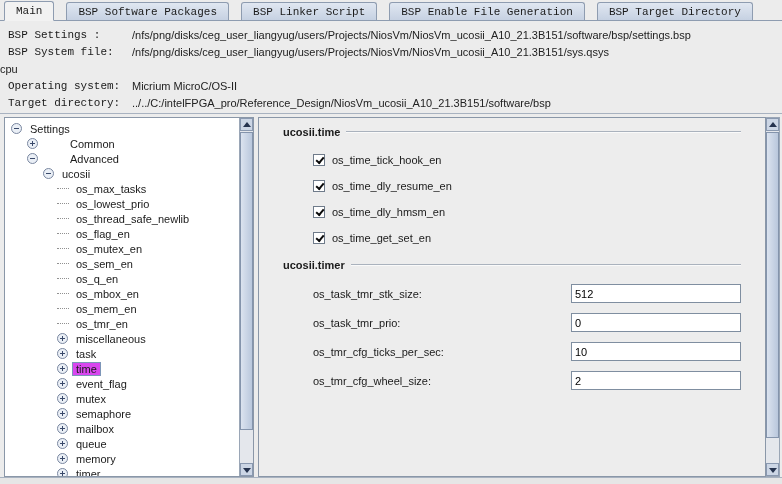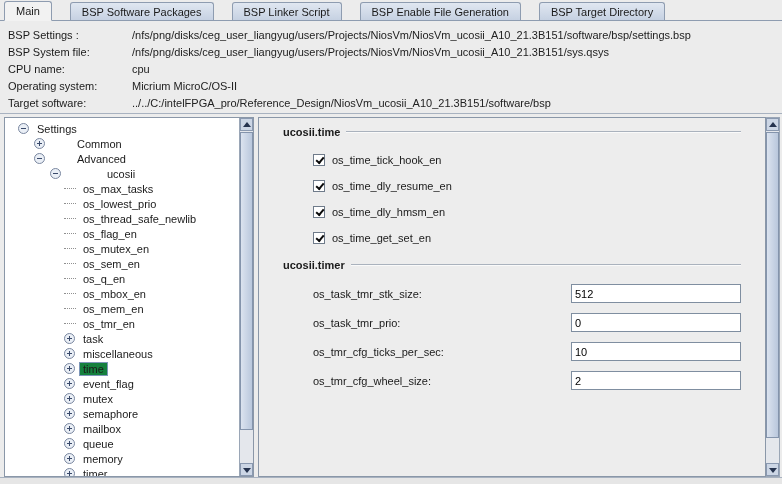--- a/index.html
+++ b/index.html
@@ -19,77 +19,78 @@
     border-bottom: 1px solid #8e9cb0;
     padding-left: 4px;
     display: flex; align-items: flex-end;
   }
   .tab {
     height: 18px; line-height: 14px;
     padding: 2px 11px 2px;
     border: 1px solid #8e9cb0; border-bottom: none;
     border-radius: 3px 3px 0 0;
     background: linear-gradient(#e0e7f1, #c6d1e2);
-    margin-right: 18px;
+    margin-right: 12px;
     white-space: nowrap;
     cursor: default;
     position: relative;
+    font-family: Liberation Mono, monospace;
   }
   .tab.selected {
     background: #f2f2f2;
     height: 20px;
     margin-bottom: -1px;
     border-bottom: 1px solid #f2f2f2;
     z-index: 2;
   }
 
   
   .info {
     position: absolute; left: 0; top: 22px; width: 782px; height: 92px;
     background: #ececec;
     border-bottom: 1px solid #a8b2c0;
     padding-top: 5px;
   }
   .info-row { height: 17px; line-height: 17px; display: flex; white-space: nowrap; }
-  .info-label { width: 132px; padding-left: 8px; flex: none; }
+  .info-label { width: 132px; padding-left: 8px; flex: none; font-family: Liberation Mono, monospace; }
   .info-value { color: #222; }
 
   
   .tree-panel {
     position: absolute; left: 4px; top: 117px; width: 250px; height: 360px;
     border: 1px solid #8a97a8; background: #ffffff;
   }
   .tree-view {
     position: absolute; left: 0; top: 0; right: 14px; bottom: 0;
     overflow: hidden; padding-top: 3px;
   }
-  .trow { height: 15px; display: flex; align-items: center; white-space: nowrap; margin-left: 7px; }
+  .trow { height: 15px; display: flex; align-items: center; white-space: nowrap; }
   .lv0 { padding-left: 6px; }
   .lv1 { padding-left: 22px; gap: 24px; }
-  .lv2 { padding-left: 38px; gap: 38px; }
+  .lv2 { padding-left: 38px; }
   .lv3 { padding-left: 52px; }
   .handle {
     width: 11px; height: 11px; flex: none;
     border: 1px solid #7a87a0; border-radius: 50%;
     background: #eaeff6; margin-right: 5px; position: relative;
   }
   .handle::after {
     content: ''; position: absolute; left: 2px; right: 2px; top: 4px;
     border-top: 1px solid #39496a;
   }
   .handle[data-handle="plus"]::before {
     content: ''; position: absolute; top: 2px; bottom: 2px; left: 4px;
     border-left: 1px solid #39496a;
   }
   .trow.leaf::before {
     content: ''; width: 12px; margin-right: 4px; flex: none;
     border-top: 1px dotted #909090;
   }
   .tlabel { padding: 0 3px; }
-  .tlabel.selected { background: #15803d; box-shadow: 0 0 0 1px #7d96b8; }
+  .tlabel.selected { background: #d946ef; box-shadow: 0 0 0 1px #7d96b8; }
 
   
   .vsb {
     position: absolute; top: 0; right: 0; bottom: 0; width: 14px;
     background: #e4e7ec; border-left: 1px solid #9aa6b6;
   }
   .vsb-right {
     position: absolute; left: 766px; top: 117px; width: 14px; height: 360px;
     background: #e4e7ec; border: 1px solid #9aa6b6; border-left: none;
   }
@@ -163,29 +164,28 @@
 <div class="info">
   <div class="info-row">
     <span class="info-label">BSP Settings :</span>
     <span class="info-value">/nfs/png/disks/ceg_user_liangyug/users/Projects/NiosVm/NiosVm_ucosii_A10_21.3B151/software/bsp/settings.bsp</span>
   </div>
   <div class="info-row">
     <span class="info-label">BSP System file:</span>
     <span class="info-value">/nfs/png/disks/ceg_user_liangyug/users/Projects/NiosVm/NiosVm_ucosii_A10_21.3B151/sys.qsys</span>
   </div>
   <div class="info-row">
-    <span class="info-label">CPU name:</span>
     <span class="info-value">cpu</span>
   </div>
   <div class="info-row">
     <span class="info-label">Operating system:</span>
     <span class="info-value">Micrium MicroC/OS-II</span>
   </div>
   <div class="info-row">
-    <span class="info-label">Target software:</span>
+    <span class="info-label">Target directory:</span>
     <span class="info-value">../../C:/intelFPGA_pro/Reference_Design/NiosVm_ucosii_A10_21.3B151/software/bsp</span>
   </div>
 </div>
 
 <div class="tree-panel">
   <div class="tree-view">
 
     <div class="trow lv0">
       <span class="handle" data-handle="minus"></span>
       <span class="tlabel">Settings</span>
@@ -229,25 +229,25 @@
     </div>
     <div class="trow lv3 leaf">
       <span class="tlabel">os_mem_en</span>
     </div>
     <div class="trow lv3 leaf">
       <span class="tlabel">os_tmr_en</span>
     </div>
 
     <div class="trow lv3">
       <span class="handle" data-handle="plus"></span>
+      <span class="tlabel">miscellaneous</span>
+    </div>
+    <div class="trow lv3">
+      <span class="handle" data-handle="plus"></span>
       <span class="tlabel">task</span>
-    </div>
-    <div class="trow lv3">
-      <span class="handle" data-handle="plus"></span>
-      <span class="tlabel">miscellaneous</span>
     </div>
     <div class="trow lv3">
       <span class="handle" data-handle="plus"></span>
       <span class="tlabel selected">time</span>
     </div>
     <div class="trow lv3">
       <span class="handle" data-handle="plus"></span>
       <span class="tlabel">event_flag</span>
     </div>
     <div class="trow lv3">

